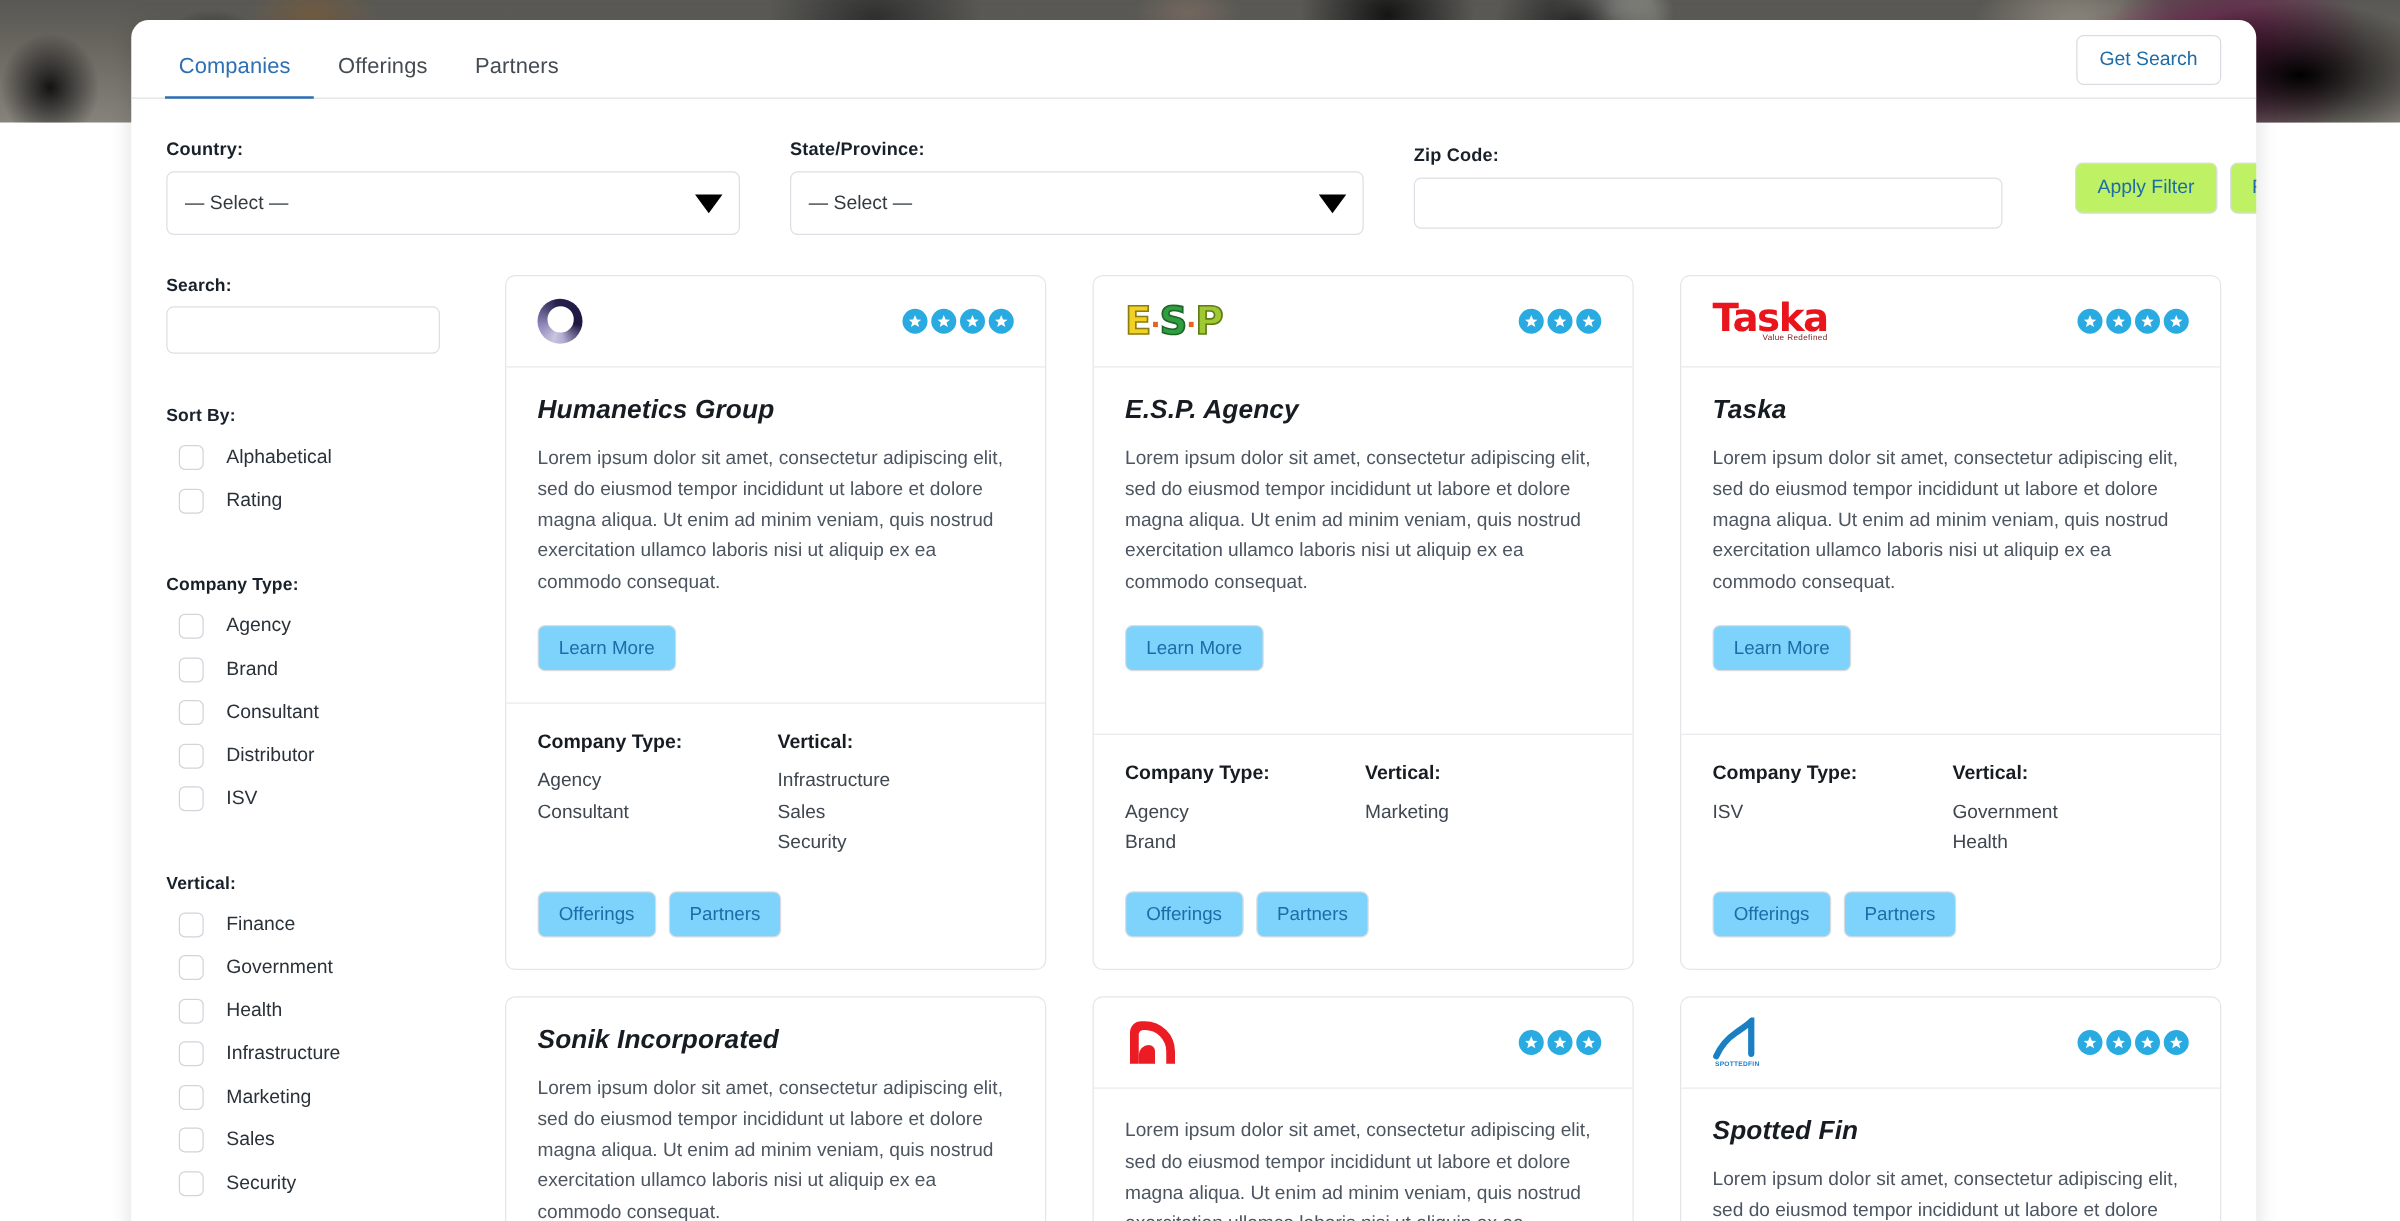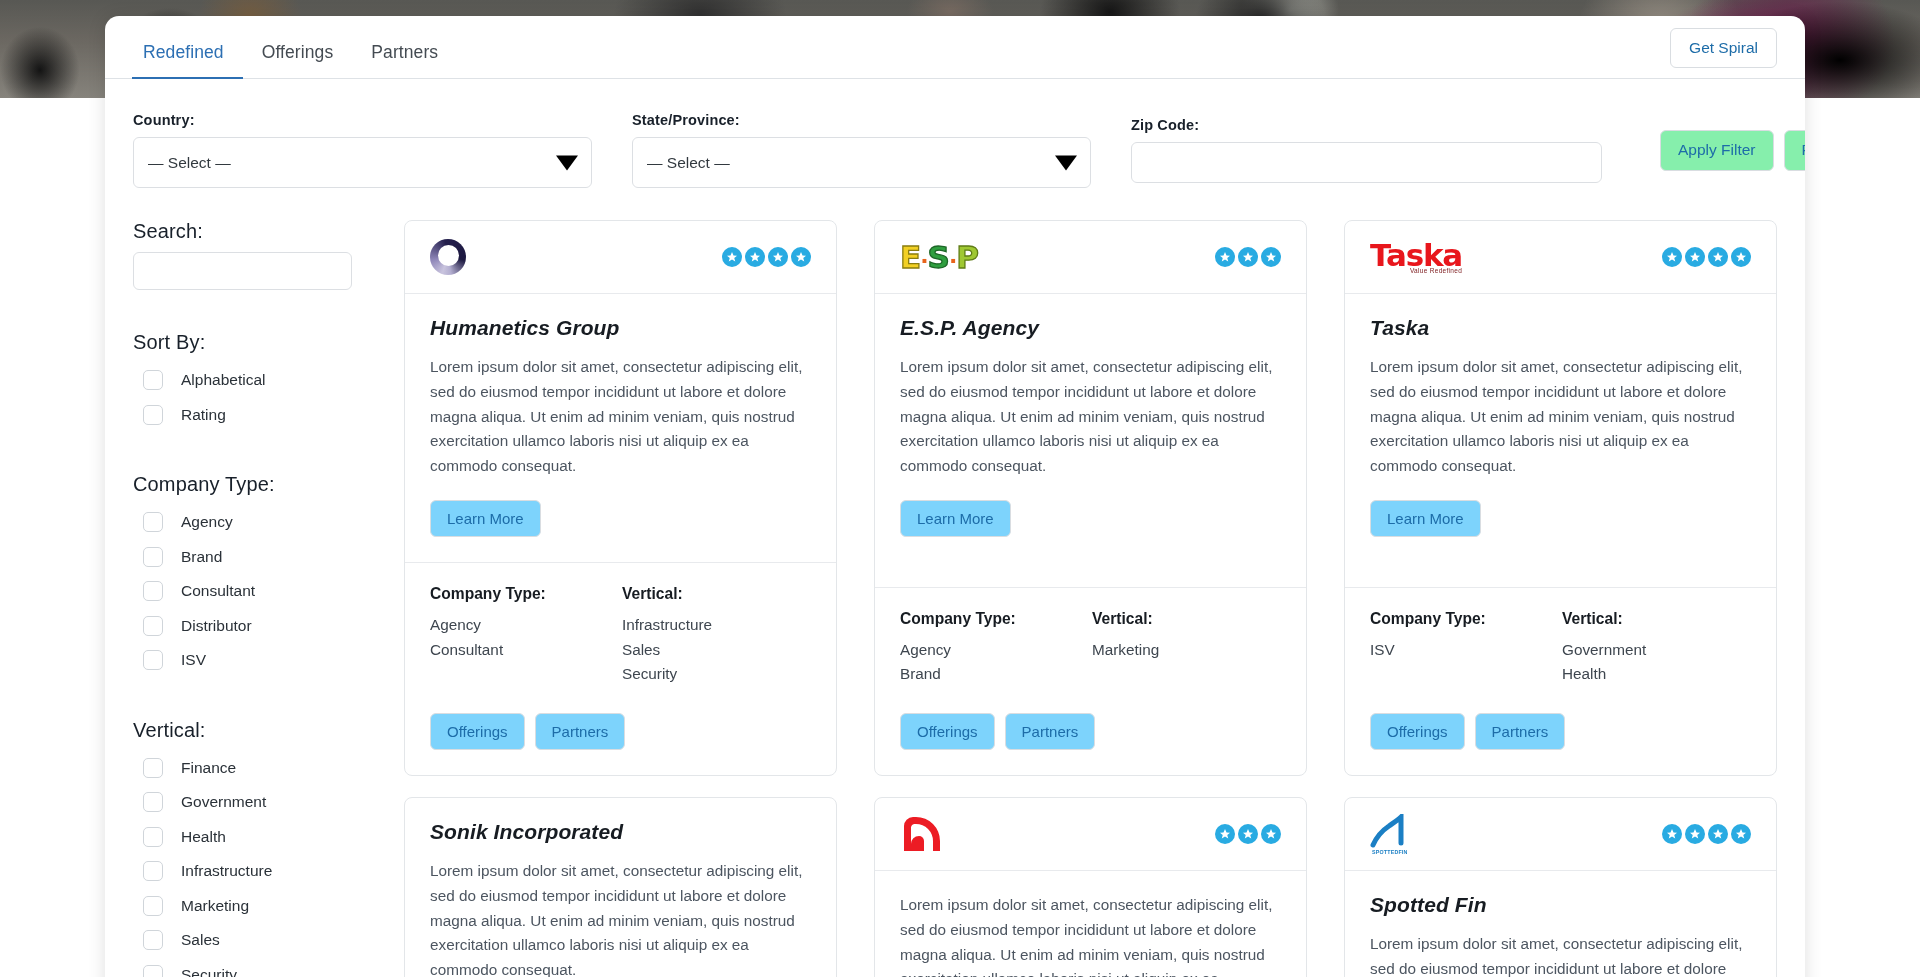--- a/index.html
+++ b/index.html
@@ -131,35 +131,35 @@
     font-size: 15.5px;
     color: #32393f;
     font-family: "Liberation Sans", sans-serif;
     outline: none;
   }
   .btn-outline {
     height: 41px;
     padding: 0 17px;
     border: 1px solid #d9dde1;
     border-radius: 6px;
-    background: #86efac;
+    background: #bef264;
     color: #1d6ca8;
     font-size: 15.5px;
     cursor: pointer;
     font-family: "Liberation Sans", sans-serif;
     white-space: nowrap;
   }
   .filter-actions { display: flex; gap: 10px; margin-left: 18px; }
 
   
   .body-row { display: flex; padding: 32px 28px 0 28px; }
 
   .sidebar { width: 255px; flex: 0 0 255px; padding-right: 16px; }
   .side-label {
-    font-size: 20px; font-weight: normal; color: #18202a;
+    font-size: 14px; font-weight: bold; color: #18202a;
     margin-bottom: 9px; display: block; letter-spacing: .15px;
   }
   .search-input {
     width: 219px; height: 38px;
     border: 1px solid #dcdfe3; border-radius: 6px;
     background: #fff; padding: 0 11px;
     font-size: 15px; outline: none;
     font-family: "Liberation Sans", sans-serif;
   }
   .side-group { margin-top: 41px; }
@@ -292,25 +292,25 @@
 <body>
 
 <div id="bg-wrap">
   <div id="bg-photo"></div>
 </div>
 
 <div id="app-card">
 
   <div class="tabbar">
     <div class="tabs">
-      <div class="tab active">Redefined</div>
+      <div class="tab active">Companies</div>
       <div class="tab">Offerings</div>
       <div class="tab">Partners</div>
     </div>
-    <button class="get-listed">Get Spiral</button>
+    <button class="get-listed">Get Search</button>
   </div>
 
   <div class="filterbar">
     <div class="fld">
       <span class="fld-label">Country:</span>
       <div class="select-box">
         <span>— Select —</span>
         <span class="caret"></span>
       </div>
     </div>

